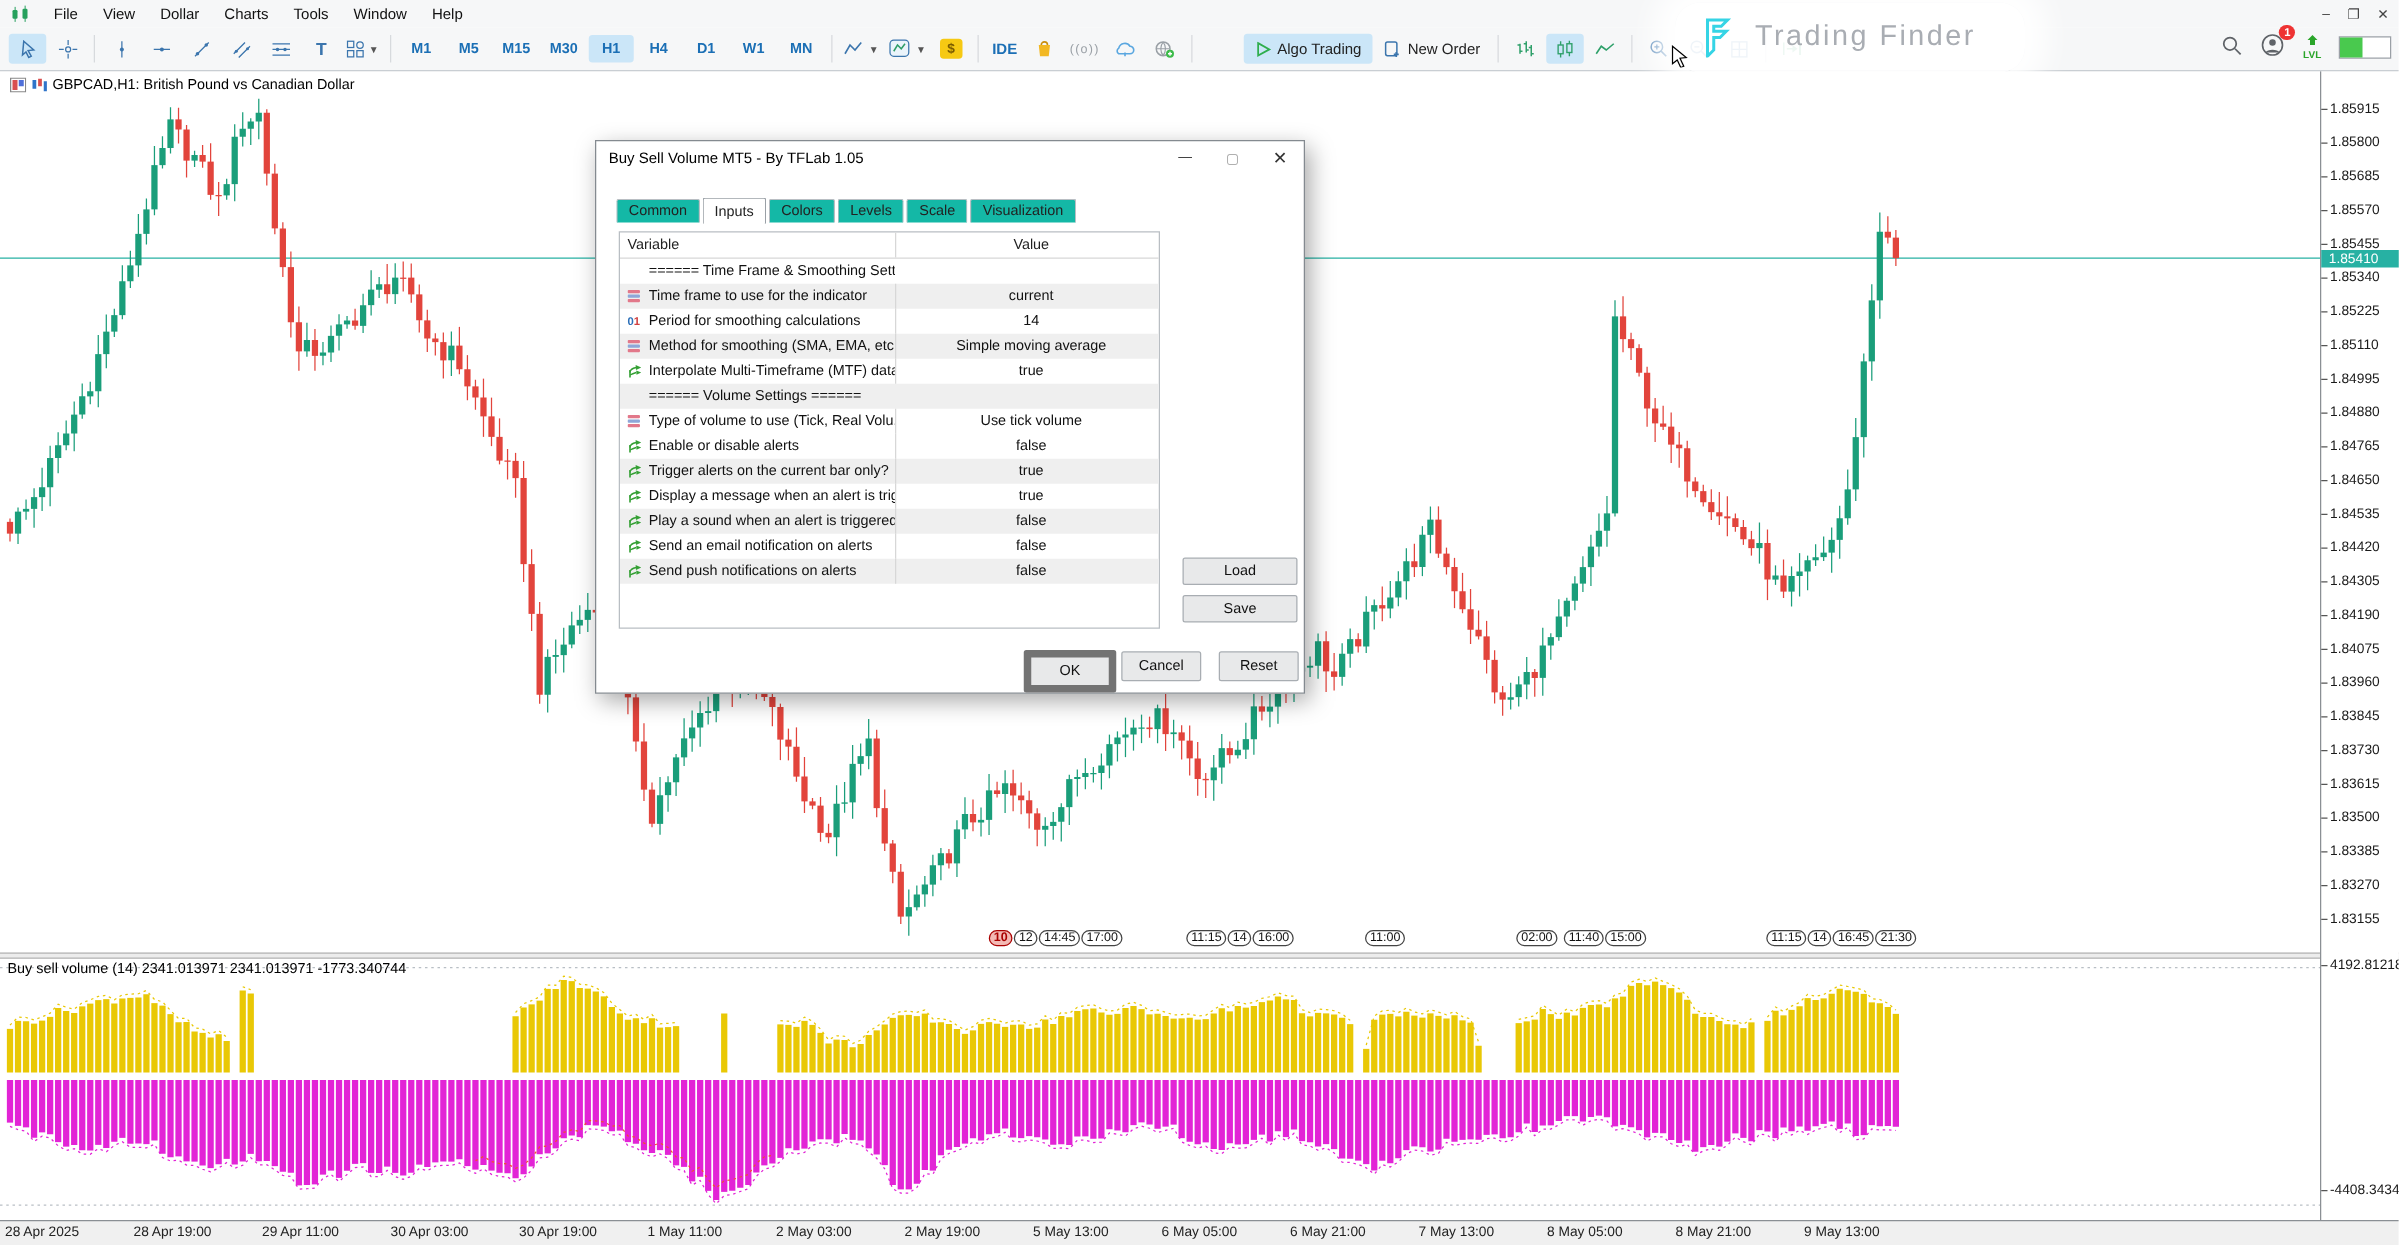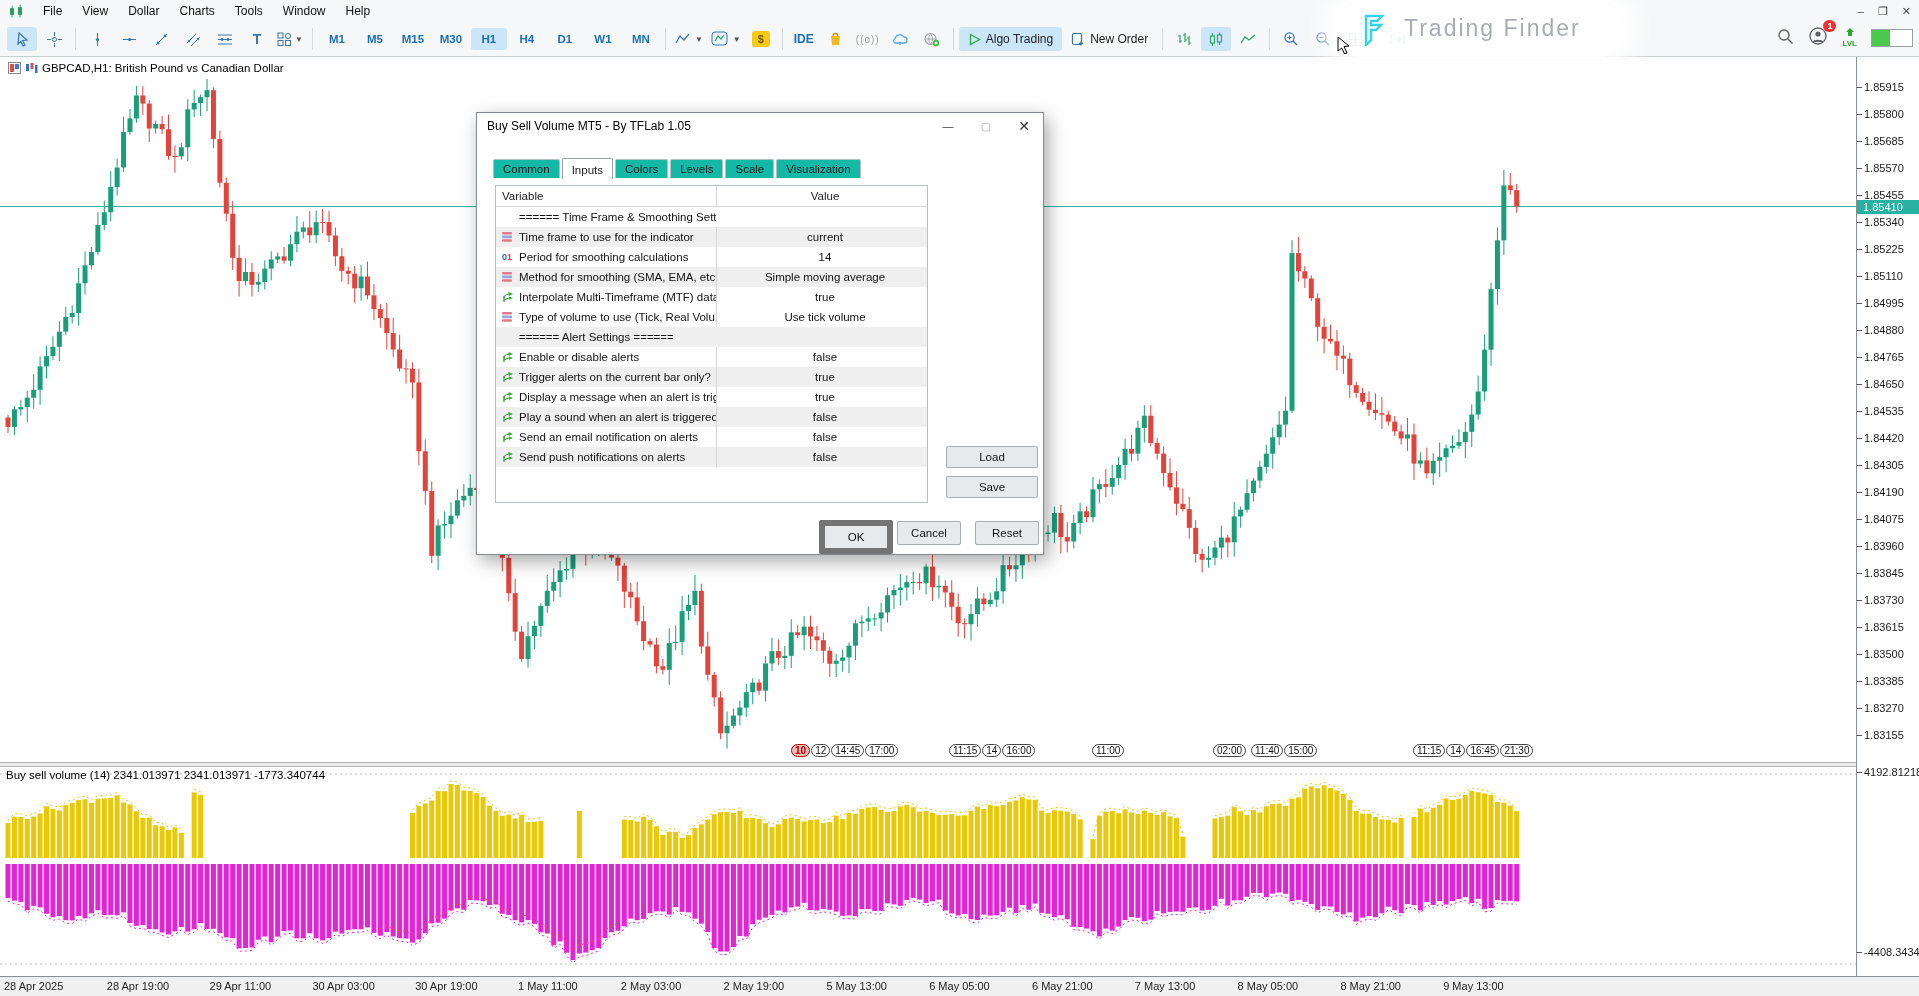--- a/index.html
+++ b/index.html
@@ -17,21 +17,21 @@
            border-bottom:1px solid #c9ced3;display:flex;align-items:center;z-index:30;padding-left:6px;}
   .tb-btn{height:24px;min-width:24px;display:inline-flex;align-items:center;justify-content:center;
           margin:0 1px;border-radius:3px;padding:0 3px;}
   .tb-btn.active{background:#cbe6f8;}
   .tf-btn{color:#1b6fb5;font-weight:bold;font-size:11.5px;padding:0 6px;height:22px;}
   .tf-btn.active{background:#cbe6f8;}
   .sep{width:1px;height:22px;background:#d7dadd;margin:0 5px;flex:0 0 1px;}
   .caret{font-size:8px;color:#555;margin-left:2px;}
   .lbl-btn{display:inline-flex;align-items:center;gap:5px;font-size:12px;color:#222;
            padding:0 9px;height:24px;border-radius:3px;}
-  .lbl-btn.algo{background:#cbe6f8;}
+  .lbl-btn.algo{background:#cbe6f8;margin-left:36px;}
   .dollar-ico{background:#f6c913;border-radius:3px;width:18px;height:16px;display:inline-flex;
               align-items:center;justify-content:center;font-weight:bold;color:#7a5b00;font-size:11px;}
   .ide-txt{color:#1b6fb5;font-weight:bold;font-size:12px;}
   .sig-txt{color:#9aa0a6;font-size:10px;letter-spacing:1px;}
   
   .right-cluster{position:absolute;top:26px;right:6px;display:flex;align-items:center;gap:14px;z-index:31;}
   .badge{position:absolute;top:-6px;right:-8px;background:#e33;color:#fff;border-radius:8px;
          font-size:9px;padding:1px 4px;font-weight:bold;}
   .lvl{color:#2aa52a;font-size:8px;font-weight:bold;text-align:center;line-height:1;}
   .level-bar{width:40px;height:16px;border:1px solid #9aa0a6;background:#fff;}
@@ -1396,39 +1396,39 @@
                 <path d="M2 7Q2 4 7 3" stroke="#35a035" stroke-width="1.1" fill="none"></path>
                 <path d="M2 9Q4 8 7 7" stroke="#35a035" stroke-width="1.1" fill="none"></path>
                 <polygon points="6.5,1 11,3 6.8,5" fill="#35a035"></polygon>
                 <polygon points="7,5.4 11,7 7.2,8.8" fill="#35a035"></polygon>
               </svg>
             </span>
             <span>Interpolate Multi-Timeframe (MTF) data?</span>
           </div>
           <div class="cell-val">true</div>
         </div>
+        <div class="dlg-row stripe">
+          <div class="cell-var">
+            <span class="row-ico"></span>
+            <span>====== Volume Settings ======</span>
+          </div>
+          <div class="cell-val"></div>
+        </div>
         <div class="dlg-row">
           <div class="cell-var">
             <span class="row-ico">
               <svg width="11" height="12" viewBox="0 0 11 12">
                 <rect x="0" y="1" width="10" height="2.6" rx="1" fill="#e2788a"></rect>
                 <rect x="0" y="4.6" width="10" height="2.6" rx="1" fill="#8fa7d8"></rect>
                 <rect x="0" y="8.2" width="10" height="2.6" rx="1" fill="#e2788a"></rect>
               </svg>
             </span>
             <span>Type of volume to use (Tick, Real Volu...</span>
           </div>
           <div class="cell-val">Use tick volume</div>
-        </div>
-        <div class="dlg-row stripe">
-          <div class="cell-var">
-            <span class="row-ico"></span>
-            <span>====== Alert Settings ======</span>
-          </div>
-          <div class="cell-val"></div>
         </div>
         <div class="dlg-row">
           <div class="cell-var">
             <span class="row-ico">
               <svg width="12" height="12" viewBox="0 0 12 12">
                 <path d="M2 11V5" stroke="#35a035" stroke-width="1.3" fill="none"></path>
                 <path d="M2 7Q2 4 7 3" stroke="#35a035" stroke-width="1.1" fill="none"></path>
                 <path d="M2 9Q4 8 7 7" stroke="#35a035" stroke-width="1.1" fill="none"></path>
                 <polygon points="6.5,1 11,3 6.8,5" fill="#35a035"></polygon>
                 <polygon points="7,5.4 11,7 7.2,8.8" fill="#35a035"></polygon>

